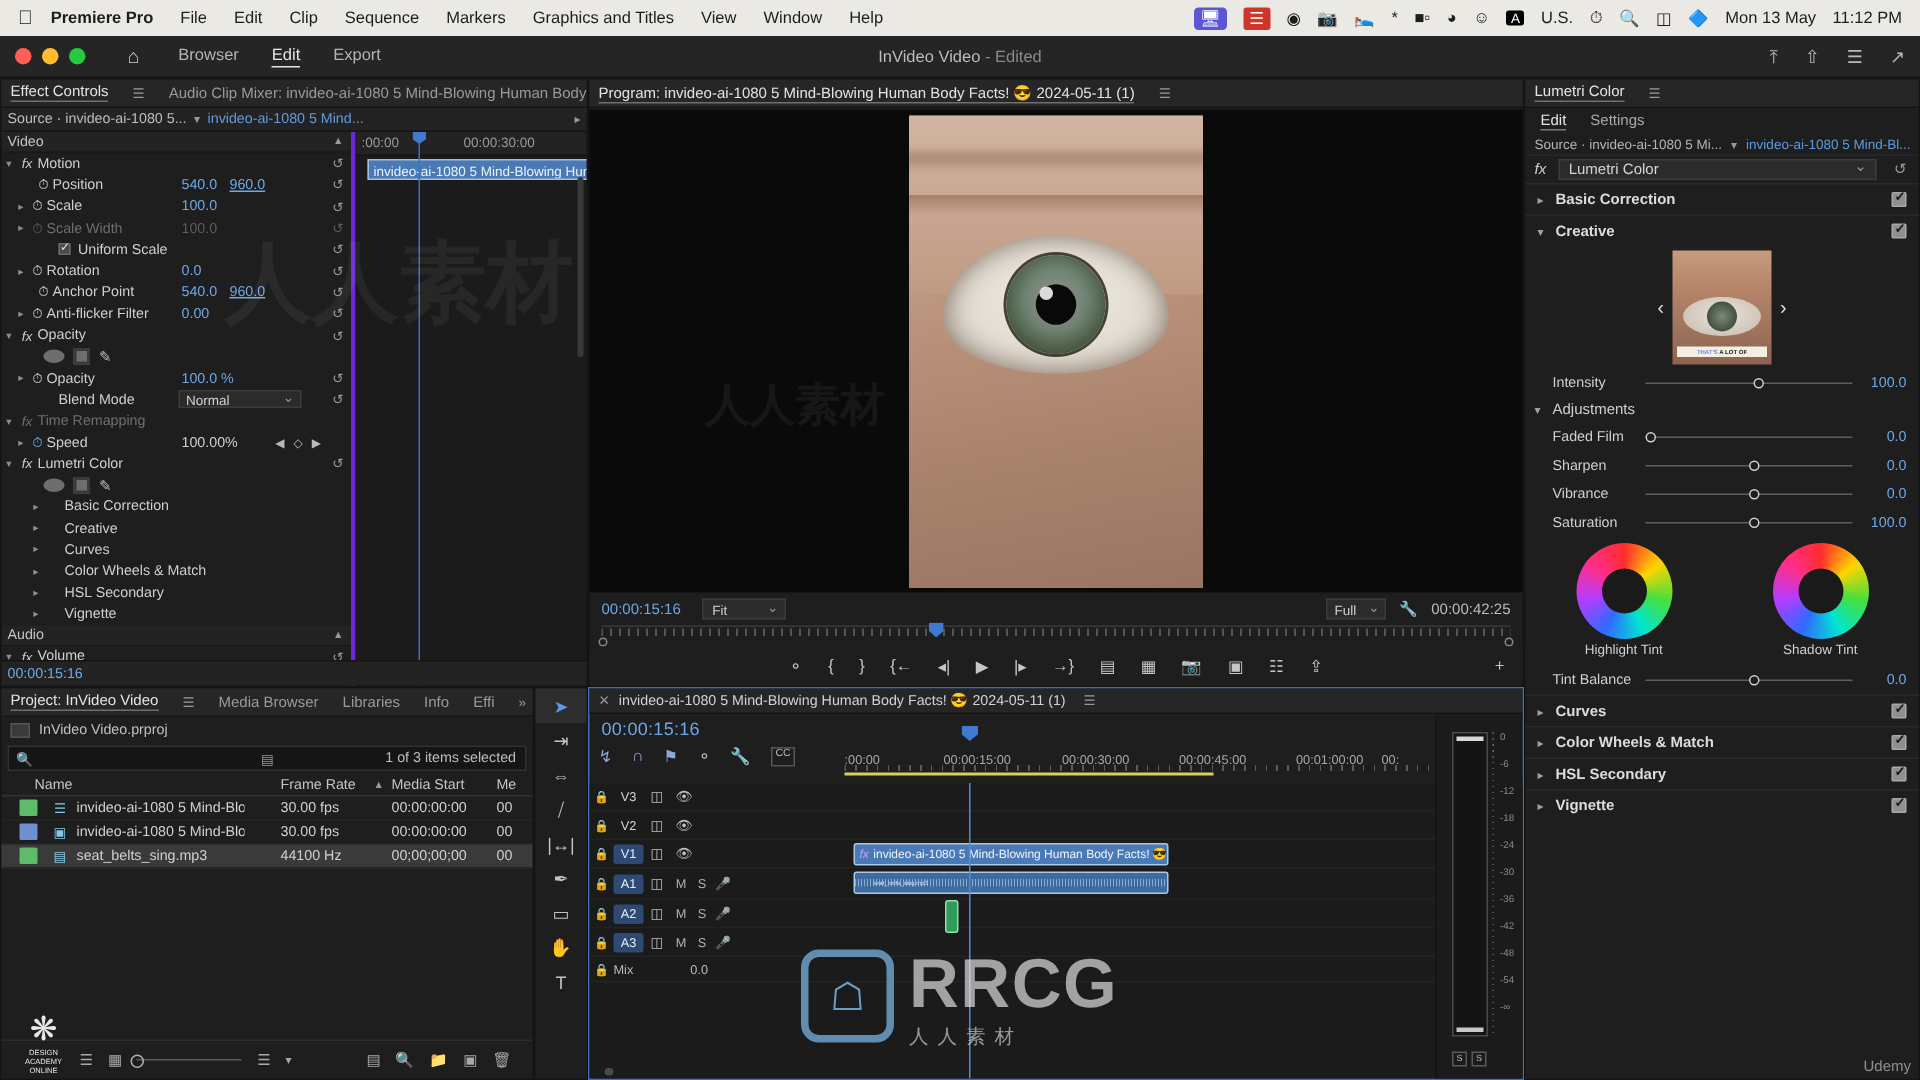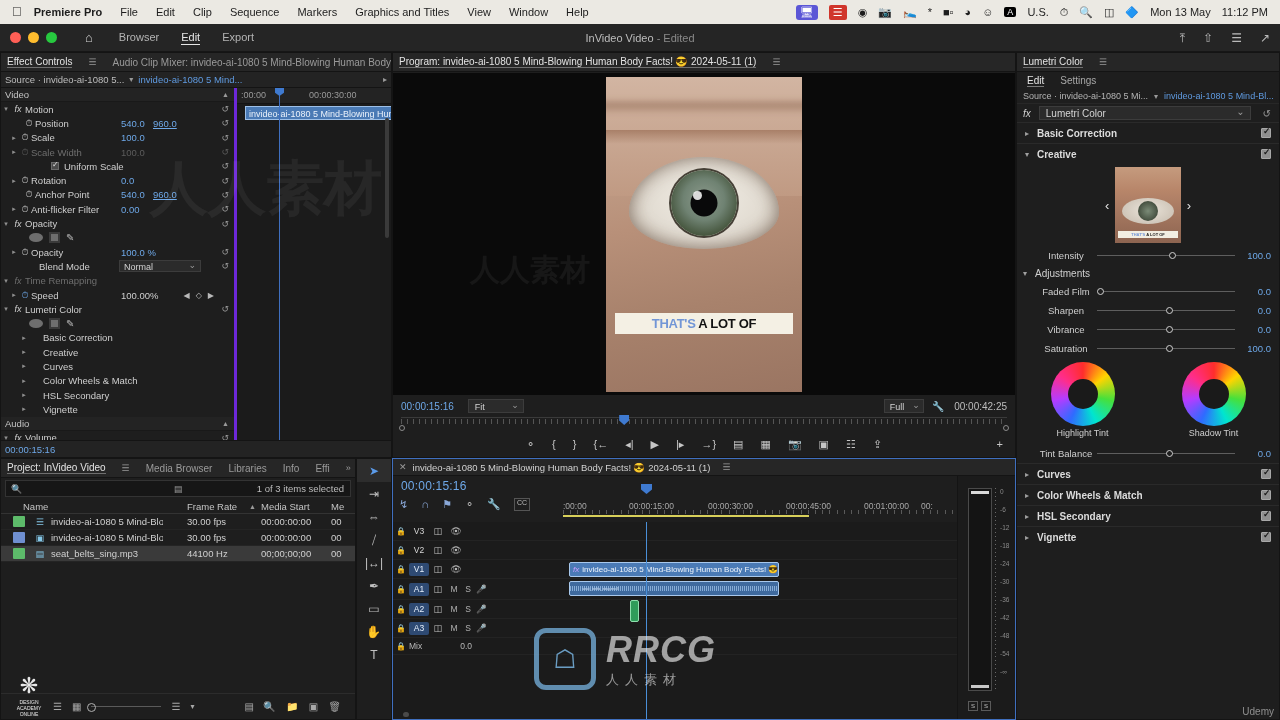--- a/index.html
+++ b/index.html
@@ -258,21 +258,21 @@
     background:linear-gradient(180deg,#c59b7e 0%, #b8866a 30%, #a87a62 55%, #8d6450 100%);}
   .lm-thumb .eye{position:absolute;left:50%;top:58%;transform:translate(-50%,-50%);
      width:52px;height:26px;border-radius:50%;background:radial-gradient(ellipse at 50% 45%,#eae4da,#c4b9ab);}
   .lm-thumb .ir{position:absolute;left:50%;top:50%;transform:translate(-50%,-50%);width:20px;height:20px;
      border-radius:50%;background:radial-gradient(circle,#7b8b77,#2e3628);}
   .lm-thumb .cap{position:absolute;left:3px;right:3px;bottom:5px;background:#f2eee2;color:#1a1a1a;
      font-size:4px;font-weight:bold;text-align:center;padding:1px 0;}
   .lm-thumb .cap .hl{color:#7296d6;}
   .lm-arrow{position:absolute; top:50%; transform:translateY(-50%); color:#e0e0e0; font-size:13px;}
   .slider-row{height:19px;display:flex;align-items:center;font-size:9.5px;color:#cfcfcf;padding-left:18px;}
-  .slider-row .nm{width:62px;text-align:center;}
+  .slider-row .nm{width:62px;}
   .slider-row .track{flex:1;height:1px;background:#5e5e5e;position:relative;margin-right:10px;}
   .slider-row .knob{position:absolute;top:-3.5px;width:7px;height:7px;border:1px solid #d0d0d0;
      border-radius:50%;background:#1e1e1e;}
   .slider-row .num{width:34px;text-align:right;color:#6ea8e8;padding-right:8px;}
   .wheels{height:86px;display:flex;justify-content:space-around;align-items:flex-start;padding-top:4px;}
   .wheel-wrap{text-align:center;}
   .wheel{width:64px;height:64px;border-radius:50%;
      background:conic-gradient(#ff2d2d,#ffd400,#46e03c,#00e5d0,#2f6bff,#b43cff,#ff2d8a,#ff2d2d);
      position:relative;}
   .wheel:after{content:"";position:absolute;left:50%;top:50%;transform:translate(-50%,-50%);
@@ -340,21 +340,21 @@
 
   
   .wm{position:absolute;pointer-events:none;color:rgba(255,255,255,.055);font-weight:bold;}
   #wm1{top:4px;left:610px;font-size:22px;color:rgba(40,40,40,.22);letter-spacing:1px;}
   #wm2{top:150px;left:150px;font-size:58px;transform:rotate(0deg);}
   #wm3{top:250px;left:470px;font-size:30px;}
   #wm-rrcg{position:absolute;left:534px;top:628px;display:flex;align-items:center;gap:10px;
      color:rgba(255,255,255,.50);pointer-events:none;}
   #wm-rrcg .hex{width:62px;height:62px;border-radius:12px;border:5px solid rgba(120,180,225,.75);
      display:flex;align-items:center;justify-content:center;font-size:26px;color:rgba(120,180,225,.85);}
-  #wm-rrcg .tx{font-size:36px;font-weight:bold;letter-spacing:1px;color:rgba(235,235,235,.65);font-style:italic;}
+  #wm-rrcg .tx{font-size:46px;font-weight:bold;letter-spacing:1px;color:rgba(235,235,235,.65);}
   #wm-rrcg .sub{font-size:13px;letter-spacing:6px;color:rgba(235,235,235,.6);}
   #udemy{position:absolute;right:6px;bottom:3px;font-size:10px;color:rgba(230,230,230,.55);}
 </style>
 </head>
 <body>
 
 <div id="macbar">
   <span class="apple"></span>
   <span class="mitem bold">Premiere Pro</span>
   <span class="mitem">File</span>
@@ -459,21 +459,21 @@
         </div>
 
         <div class="row" style="padding-left:8px">
           <span class="tw">▸</span>
           <span class="stopwatch" style="color:#5c5c5c">⏱</span>
           <span class="lbl dim">Scale Width</span>
           <span class="val dim">100.0</span>
           <span class="reset" style="color:#5c5c5c">↺</span>
         </div>
 
-        <div class="row" style="padding-left:50px">
+        <div class="row" style="padding-left:38px">
           <span class="chk"></span>
           <span class="lbl" style="padding-left:5px">Uniform Scale</span>
           <span class="reset">↺</span>
         </div>
 
         <div class="row" style="padding-left:8px">
           <span class="tw">▸</span>
           <span class="stopwatch">⏱</span>
           <span class="lbl">Rotation</span>
           <span class="val">0.0</span>
@@ -621,24 +621,20 @@
       <div class="video">
         <div class="v-skin-top"></div>
         <div class="v-brow"></div>
         <div class="v-eye">
           <div class="v-iris">
             <div class="v-pupil"></div>
             <div class="v-glint"></div>
           </div>
         </div>
         <div class="v-lid"></div>
-        <div class="v-caption">
-          <span class="hl">THAT'S</span>
-          <span class="nm">A LOT OF</span>
-        </div>
       </div>
     </div>
 
     <div class="pm-bar">
       <span class="tc">00:00:15:16</span>
       <span class="pm-fit">Fit</span>
       <span class="pm-right">
         <span class="pm-full">Full</span>
         <span>🔧</span>
         <span>00:00:42:25</span>
@@ -804,20 +800,24 @@
     <div class="panel-tabs">
       <span class="t active">Project: InVideo Video</span>
       <span class="hamb">☰</span>
       <span class="t">Media Browser</span>
       <span class="t">Libraries</span>
       <span class="t">Info</span>
       <span class="t">Effi</span>
       <span class="hamb" style="margin-left:auto;padding-right:6px">»</span>
     </div>
 
+    <div class="pj-sub">
+      <span class="thumb"></span>
+      <span>InVideo Video.prproj</span>
+    </div>
 
     <div class="pj-search">
       <span class="mag">🔍</span>
       <input style="background: transparent; border: none; outline: none; color: rgb(208, 208, 208); font-size: 9px; width: 150px;" placeholder="">
       <span class="fbtn">▤</span>
       <span class="pj-sel">1 of 3 items selected</span>
     </div>
 
     <div class="pj-cols">
       <div style="left:22px">Name</div>

